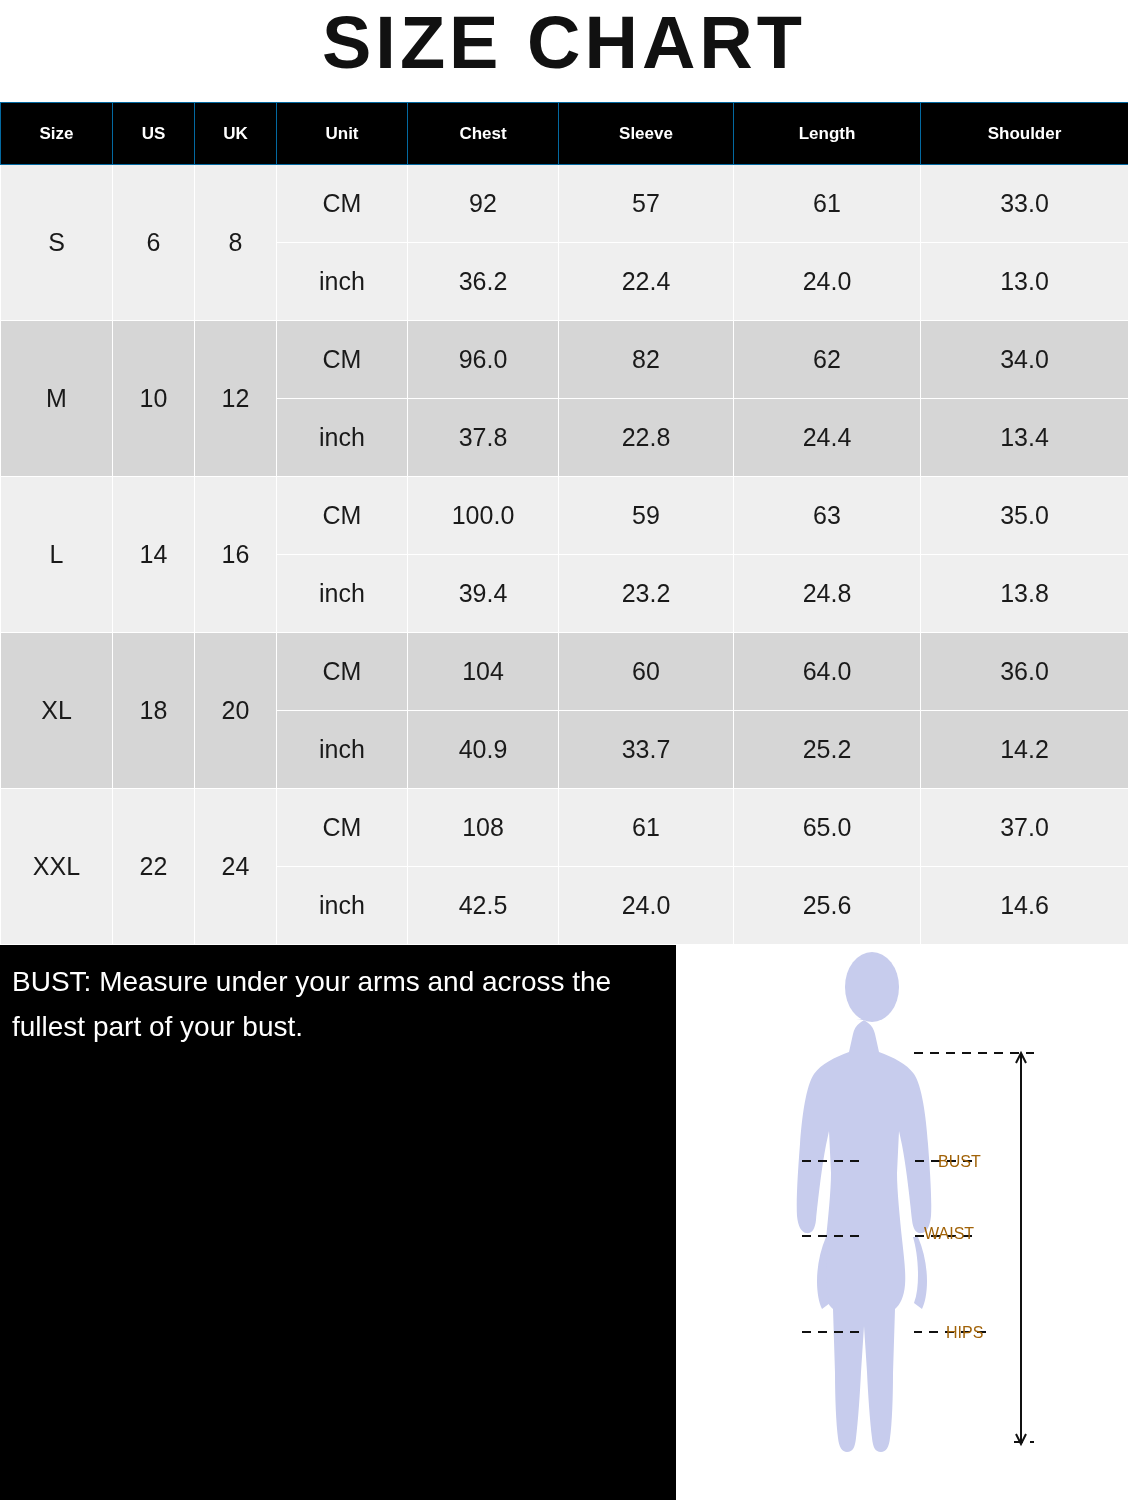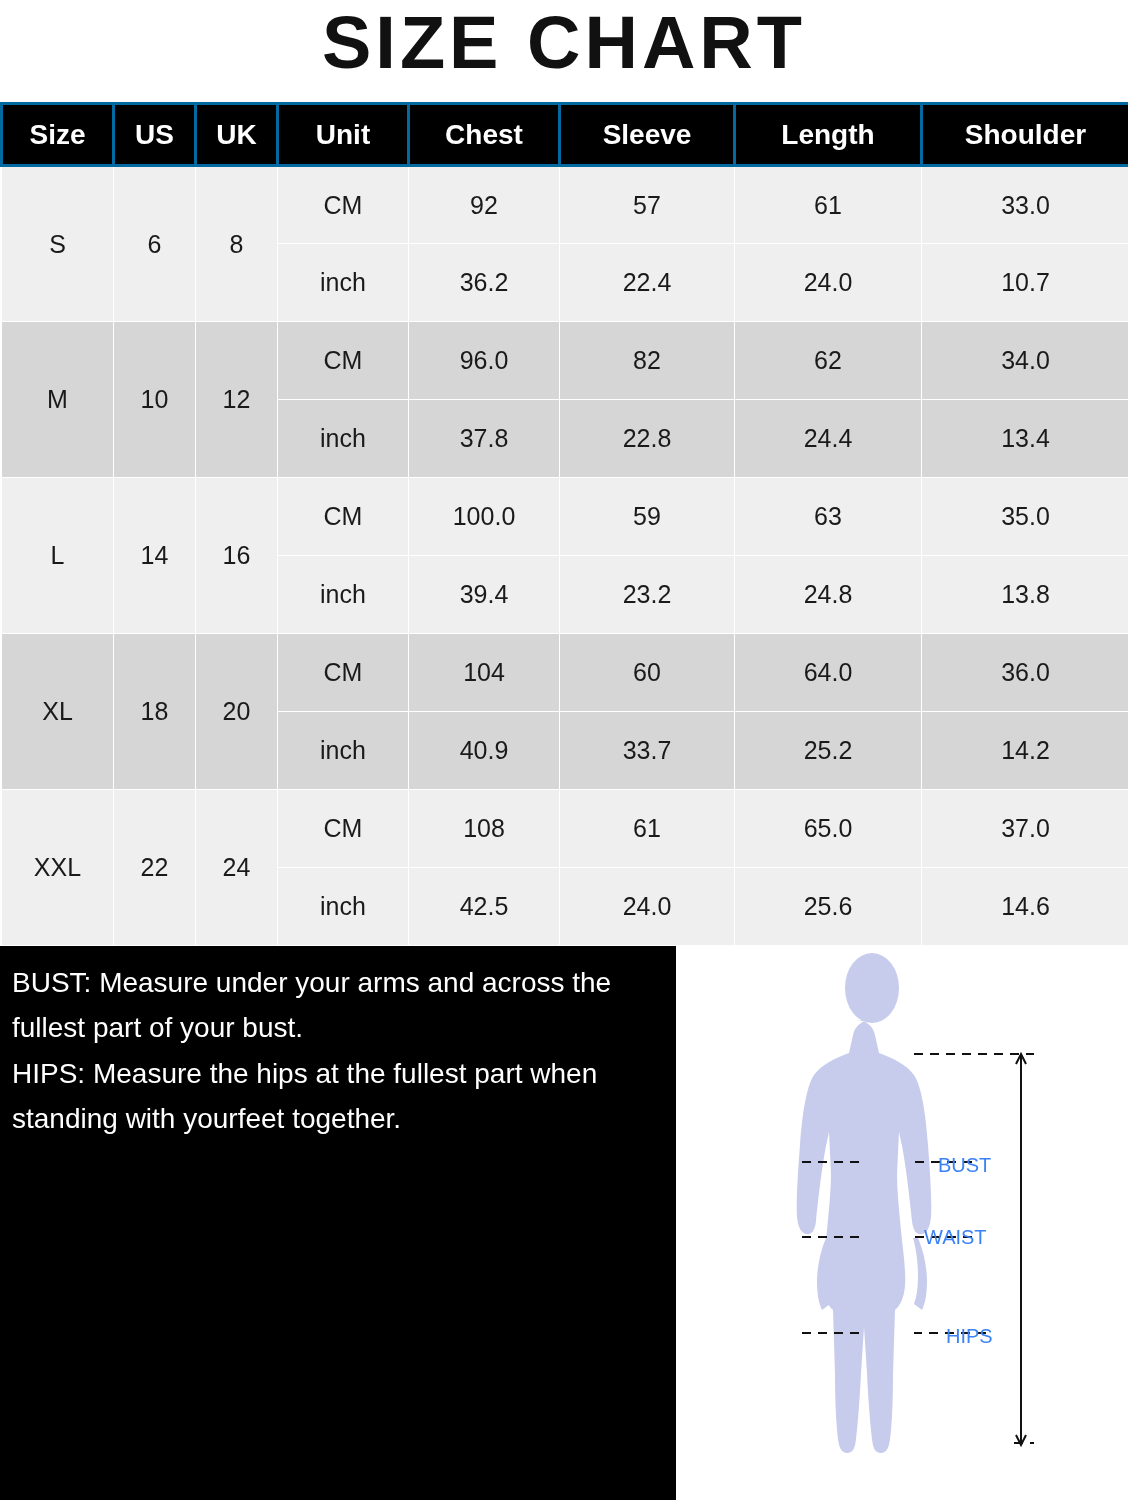--- a/index.html
+++ b/index.html
@@ -26,25 +26,25 @@
 
   
   table.size-table {
     width: 1128px;
     border-collapse: collapse;
     table-layout: fixed;
   }
   table.size-table th {
     background: #000;
     color: #fff;
-    font-size: 28px;
+    font-size: 17px;
     font-weight: 700;
     height: 62px;
     text-align: center;
-    border: 3px solid #0369a1;
+    border: 1px solid #0369a1;
   }
   table.size-table td {
     text-align: center;
     font-size: 25px;
     color: #1a1a1a;
     height: 78px;
     border: 1px solid #ffffff;
     font-weight: 400;
   }
   
@@ -79,22 +79,22 @@
   }
   .notes p { margin: 0; }
   .diagram {
     width: 452px;
     background: #fff;
     position: relative;
   }
   .diagram svg { display: block; }
   .lbl {
     position: absolute;
-    font-size: 20px;
-    color: #3b82f6;
+    font-size: 16px;
+    color: #a16207;
     font-family: "Liberation Sans", sans-serif;
   }
   .lbl-bust { left: 262px; top: 208px; }
   .lbl-waist { left: 248px; top: 280px; }
   .lbl-hips  { left: 270px; top: 379px; }
 </style>
 </head>
 <body>
 
 <div class="page">
@@ -134,21 +134,21 @@
         <td>92</td>
         <td>57</td>
         <td>61</td>
         <td>33.0</td>
       </tr>
       <tr class="band-light">
         <td>inch</td>
         <td>36.2</td>
         <td>22.4</td>
         <td>24.0</td>
-        <td>10.7</td>
+        <td>13.0</td>
       </tr>
 
       <tr class="band-dark">
         <td class="group-dark" rowspan="2">M</td>
         <td class="group-dark" rowspan="2">10</td>
         <td class="group-dark" rowspan="2">12</td>
         <td>CM</td>
         <td>96.0</td>
         <td>82</td>
         <td>62</td>
@@ -214,21 +214,20 @@
         <td>24.0</td>
         <td>25.6</td>
         <td>14.6</td>
       </tr>
     </tbody>
   </table>
 
   <div class="bottom">
     <div class="notes">
       <p>BUST: Measure under your arms and across the fullest part of your bust.</p>
-      <p>HIPS: Measure the hips at the fullest part when standing with yourfeet together.</p>
     </div>
 
     <div class="diagram">
       <svg width="452" height="562" viewBox="0 0 452 562">
 
         <g fill="#c7cced">
           <ellipse cx="196" cy="42" rx="27" ry="35"></ellipse>
           <path d="M196 74 c-10 0 -17 6 -19 15 l-4 18 c-14 5 -28 12 -35 22 c-8 12 -12 42 -14 70 c-2 26 -4 56 -3 72 c1 10 4 16 9 17 c6 1 9 -4 10 -13 c2 -20 6 -55 10 -75 l3 -14 l2 42 c0 18 -3 46 -5 66 c-2 18 -4 34 -3 46 c1 12 5 20 10 24 l2 64 c0 24 1 50 3 65 c1 9 4 14 9 14 c6 0 8 -5 9 -14 c2 -16 4 -44 5 -66 l3 -46 l3 46 c1 22 3 50 5 66 c1 9 3 14 9 14 c5 0 8 -5 9 -14 c2 -15 3 -41 3 -65 l2 -64 c5 -4 9 -12 10 -24 c1 -12 -1 -28 -3 -46 c-2 -20 -5 -48 -5 -66 l2 -42 l3 14 c4 20 8 55 10 75 c1 9 4 14 10 13 c5 -1 8 -7 9 -17 c1 -16 -1 -46 -3 -72 c-2 -28 -6 -58 -14 -70 c-7 -10 -21 -17 -35 -22 l-4 -18 c-2 -9 -9 -15 -19 -15 z"></path>
           <path d="M150 292 c-6 14 -9 30 -9 44 c0 12 2 22 5 28 l8 -6 c-3 -8 -4 -18 -4 -28 c0 -14 2 -28 5 -38 z"></path>
           <path d="M242 292 c6 14 9 30 9 44 c0 12 -2 22 -5 28 l-8 -6 c3 -8 4 -18 4 -28 c0 -14 -2 -28 -5 -38 z"></path>

